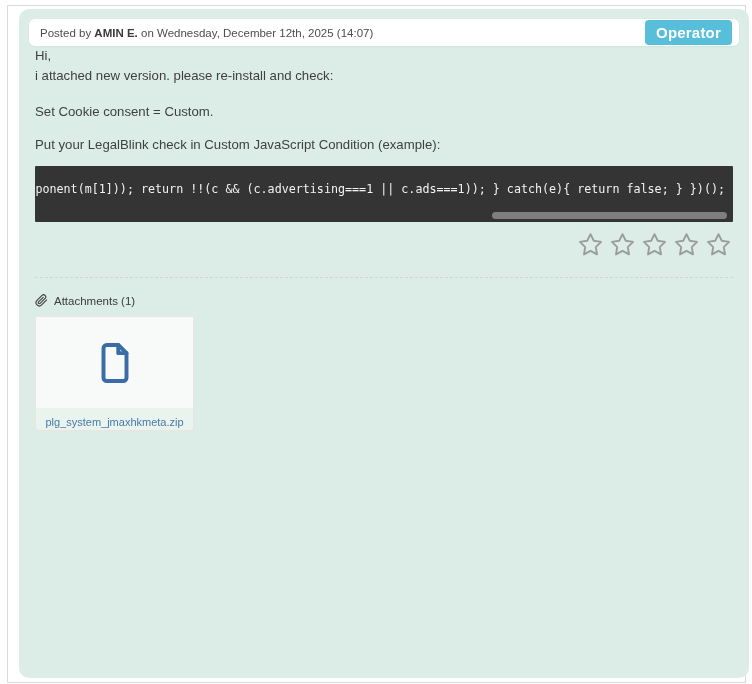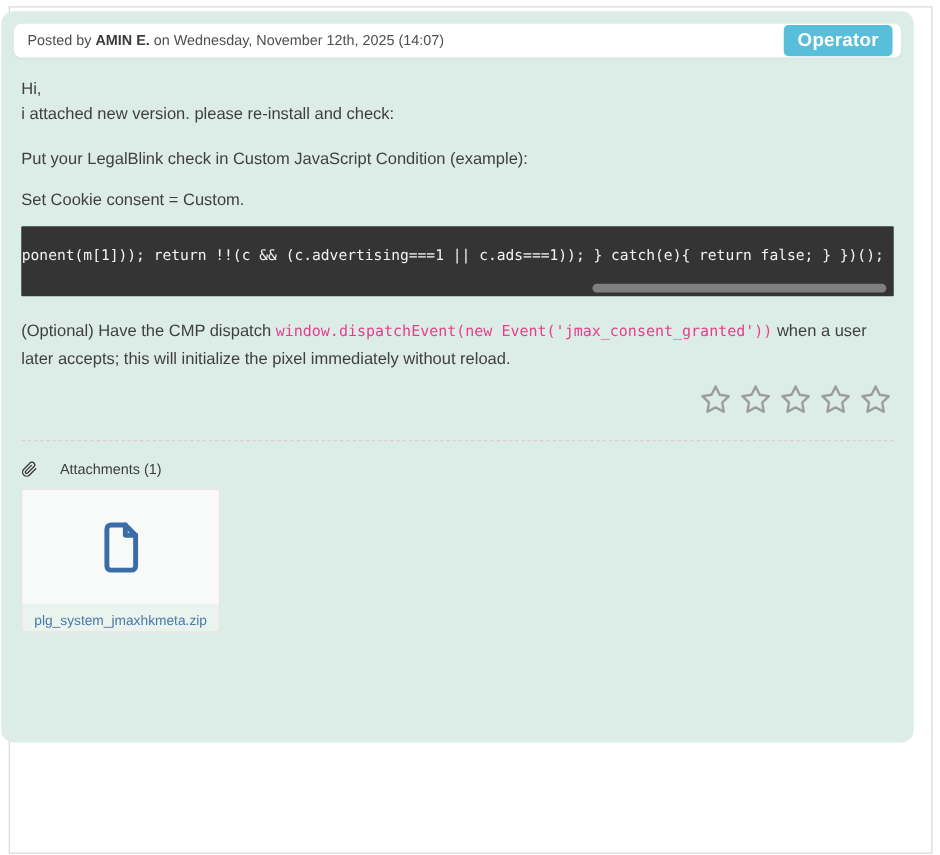--- a/index.html
+++ b/index.html
@@ -6,38 +6,38 @@
   body{
     width:752px;height:684px;position:relative;background:#ffffff;
     font-family:"Liberation Sans","DejaVu Sans",sans-serif;color:#3f3f3f;
     overflow:hidden;
   }
   .outer-border{
     position:absolute;left:7px;top:5px;right:6px;bottom:1px;
     border:1px solid #dadada;pointer-events:none;
   }
   .panel{
-    position:absolute;left:1px;top:9px;width:730px;height:585px;
+    position:absolute;left:19px;top:9px;width:730px;height:669px;
     background:#dcede7;border-radius:10px;box-sizing:border-box;
     padding:10px 10px 0;overflow:hidden;
   }
   .header-bar{
     background:#ffffff;border-radius:6px;height:27px;display:flex;align-items:center;
     padding:0 7px 0 11px;font-size:11.5px;color:#4e4e4e;
     box-shadow:0 1px 2px rgba(0,0,0,0.04);
   }
   .header-bar .author{font-weight:bold;color:#3b3b3b;white-space:pre;}
   .header-bar span{white-space:pre;}
   .badge{
     margin-left:auto;background:#57bfd9;color:#ffffff;font-size:15px;font-weight:bold;
     padding:4px 11px;border-radius:4px;letter-spacing:.2px;
   }
   .content{padding:0 6px;font-size:13.2px;}
   .line{line-height:20px;}
-  .greeting{margin-top:15px;}
+  .greeting{}
   .para{margin:0;}
   .p-settings{margin-top:23px;}
   .p-cookie{margin-top:18px;}
   .p-intro{margin-top:18px;}
   .codeblock{
     position:relative;margin-top:14px;background:#343434;height:56px;
     overflow:hidden;border-radius:1px;
   }
   .codeblock pre{
     position:absolute;top:16px;right:8px;width:1200px;margin:0;
@@ -52,21 +52,21 @@
   .inline-code{
     font-family:"DejaVu Sans Mono","Liberation Mono",monospace;
     font-size:12px;color:#e83e8c;
   }
   .p-followup{margin-top:17px;}
   .closing{margin-top:17px;}
   .stars{display:flex;justify-content:flex-end;gap:5px;margin-top:9px;padding-right:1px;}
   .stars svg{display:block;cursor:pointer;}
   .divider{border-top:1px dashed #e4cdcd;margin-top:19px;height:0;}
   .attach-label{
-    display:flex;align-items:center;gap:18px;margin-top:16px;
+    display:flex;align-items:center;gap:6px;margin-top:16px;
     font-size:11.5px;color:#3b3b3b;
   }
   .attach-card{
     margin-top:9px;width:159px;height:115px;box-sizing:border-box;
     border:1px solid #efe2e2;border-radius:3px;background:#e9f4ef;
     padding:0;display:flex;flex-direction:column;cursor:pointer;
   }
   .attach-icon-area{
     background:#f7faf9;flex:1;display:flex;align-items:center;justify-content:center;
   }
@@ -78,40 +78,39 @@
 </head>
 <body>
 
 <div class="outer-border"></div>
 
 <div class="panel">
 
   <div class="header-bar">
     <span>Posted by </span>
       <span class="author">AMIN E.</span>
-      <span> on Wednesday, November 12th, 2025 (14:07)</span>
+      <span> on Wednesday, December 12th, 2025 (14:07)</span>
     <span class="badge">Operator</span>
   </div>
 
   <div class="content">
 
     <div class="greeting">
       <div class="line">Hi,</div>
       <div class="line">i attached new version. please re-install and check:</div>
     </div>
 
+    <p class="para p-cookie">Set Cookie consent = Custom.</p>
     <p class="para p-intro">Put your LegalBlink check in Custom JavaScript Condition (example):</p>
-    <p class="para p-cookie">Set Cookie consent = Custom.</p>
 
     <div class="codeblock">
       <pre>nponent(m[1])); return !!(c &amp;&amp; (c.advertising===1 || c.ads===1)); } catch(e){ return false; } })();</pre>
       <div class="scroll-thumb"></div>
     </div>
 
-    <p class="para p-optional"><span>(Optional) Have the CMP dispatch </span><span class="inline-code">window.dispatchEvent(new Event('jmax_consent_granted'))</span><span> when a user later accepts; this will initialize the pixel immediately without reload.</span></p>
 
 
 
     <div class="stars">
         <svg width="27" height="27" viewBox="0 0 24 24" fill="none" stroke="#9c9c9c" stroke-width="1.7" stroke-linejoin="round">
           <path d="M12 2.8l2.9 5.9 6.5 1-4.7 4.6 1.1 6.5-5.8-3.1-5.8 3.1 1.1-6.5-4.7-4.6 6.5-1z"></path>
         </svg>
         <svg width="27" height="27" viewBox="0 0 24 24" fill="none" stroke="#9c9c9c" stroke-width="1.7" stroke-linejoin="round">
           <path d="M12 2.8l2.9 5.9 6.5 1-4.7 4.6 1.1 6.5-5.8-3.1-5.8 3.1 1.1-6.5-4.7-4.6 6.5-1z"></path>
         </svg>

